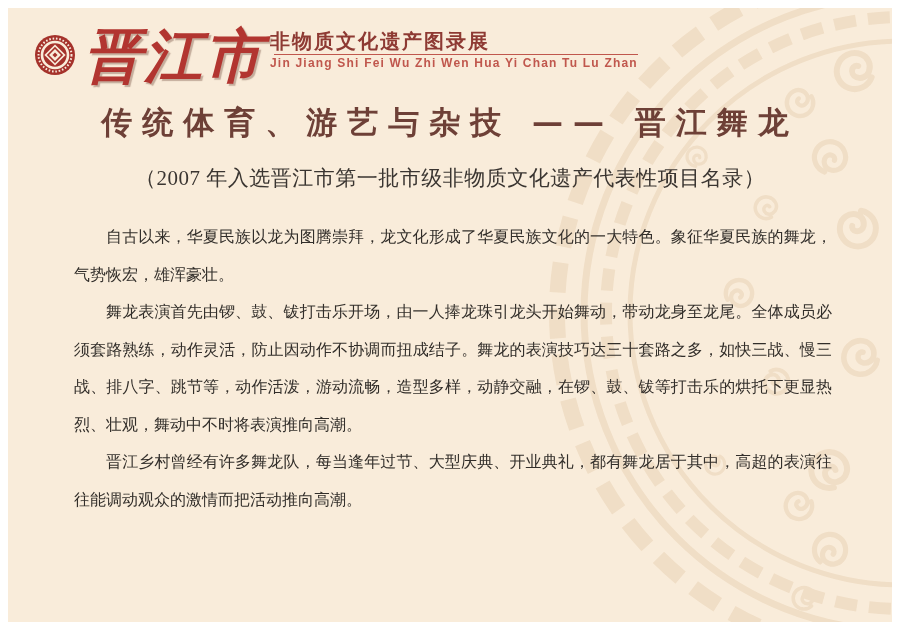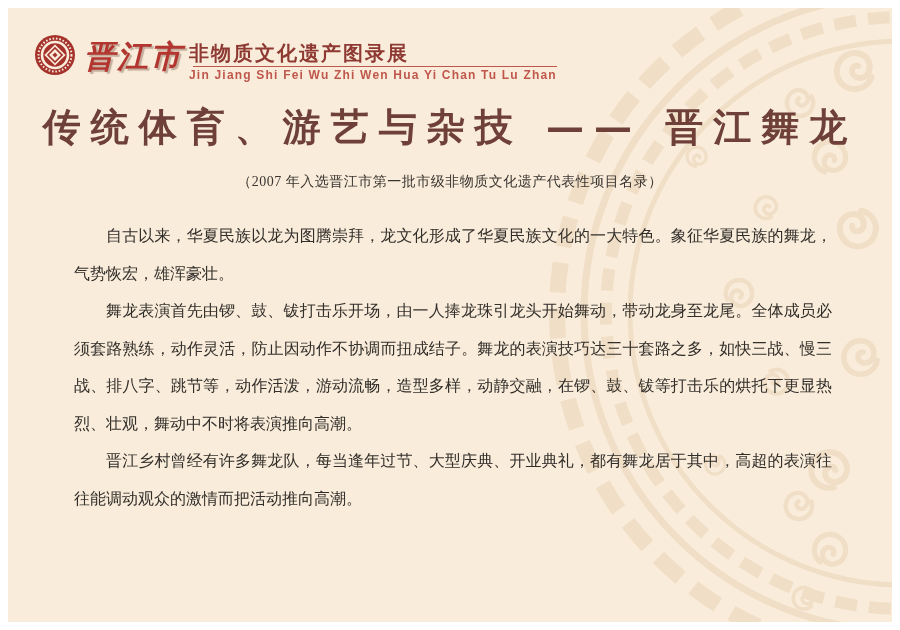--- a/index.html
+++ b/index.html
@@ -30,31 +30,31 @@
   .header {
     position: relative;
     display: flex;
     align-items: flex-start;
     margin: 22px 0 0 26px;
     z-index: 2;
   }
   .seal-icon { margin-top: 4px; flex: 0 0 auto; }
   .city-cal {
     font-family: "DejaVu Serif", serif;
-    font-size: 31px;
+    font-size: 58px;
     font-weight: bold;
     font-style: italic;
     line-height: 52px;
     margin-left: 8px;
     letter-spacing: 2px;
     color: #b23530;
     text-shadow: 2px 2px 1px rgba(130, 95, 80, 0.45);
     white-space: nowrap;
   }
-  .brand-block { margin-left: 6px; margin-top: 12px; }
+  .brand-block { margin-left: 6px; }
   .brand-title {
     font-family: "Liberation Sans", sans-serif;
     font-size: 20px;
     font-weight: bold;
     letter-spacing: 2px;
     color: #8e3a33;
     white-space: nowrap;
     line-height: 22px;
   }
   .brand-divider {
@@ -72,33 +72,33 @@
     white-space: nowrap;
   }
 
   
   .page-title {
     position: relative;
     z-index: 2;
     margin-top: 20px;
     text-align: center;
     font-family: "DejaVu Serif", serif;
-    font-size: 38px;
+    font-size: 31px;
     font-weight: bold;
     letter-spacing: 10px;
     color: #6e4037;
     white-space: nowrap;
   }
   .page-subtitle {
     position: relative;
     z-index: 2;
     margin-top: 20px;
     text-align: center;
     font-family: "Liberation Serif", serif;
-    font-size: 14px;
+    font-size: 21px;
     color: #3a3531;
     letter-spacing: 0.5px;
     white-space: nowrap;
   }
 
   
   .body-text {
     position: relative;
     z-index: 2;
     margin-top: 26px;

